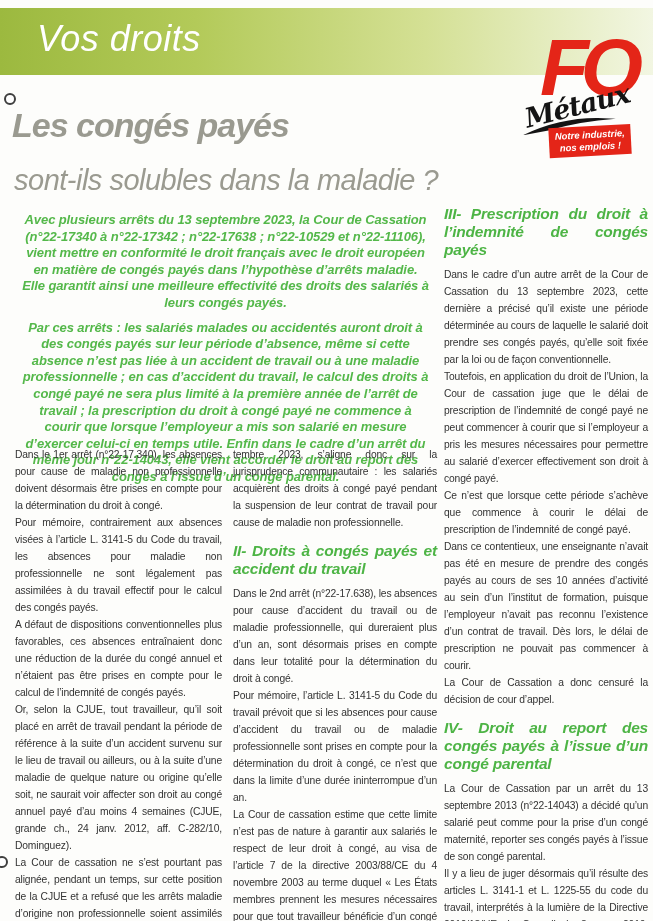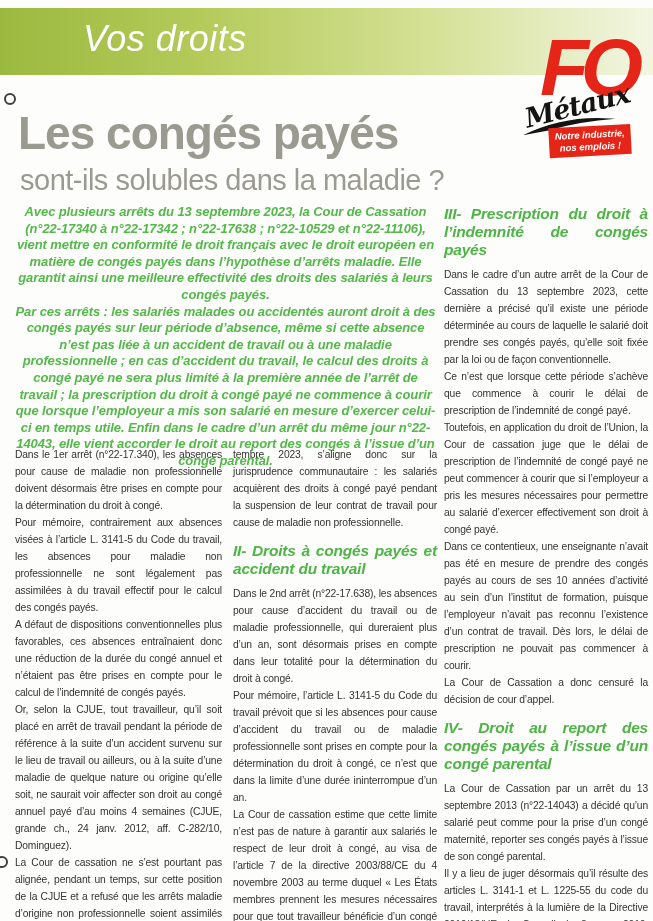--- a/index.html
+++ b/index.html
@@ -18,38 +18,37 @@
   }
   
   .banner{
     position:absolute;top:8px;left:0;width:653px;height:67px;
     background:linear-gradient(90deg,#9cb93f 0%,#b3ca59 30%,#d4e094 65%,#f2f6e2 100%);
   }
   .banner-label{
     position:absolute;left:37px;top:10px;
     color:#ffffff;font-style:italic;font-size:36px;font-weight:400;
     letter-spacing:.5px;
-    margin-left:46px;
   }
   
   .hole{
     position:absolute;width:12px;height:12px;border-radius:50%;
     background:#fff;border:2.5px solid #3f3f3f;
   }
   .hole1{left:4px;top:93px;}
   .hole2{left:-4px;top:856px;}
   
   .title{
-    position:absolute;left:18px;top:106px;
-    font-size:46px;font-weight:bold;
+    position:absolute;left:12px;top:106px;
+    font-size:34px;font-weight:bold;font-style:italic;
     color:var(--title-gray);letter-spacing:-1px;white-space:nowrap;
   }
   .subtitle{
-    position:absolute;left:20px;top:164px;
-    font-size:29px;font-weight:400;
+    position:absolute;left:14px;top:164px;
+    font-size:29px;font-style:italic;font-weight:400;
     color:var(--title-gray);white-space:nowrap;letter-spacing:-.5px;
   }
   
   .logo{position:absolute;left:520px;top:40px;width:133px;height:118px;}
   .logo-fo{
     position:absolute;left:20px;top:-12px;
     font-size:80px;line-height:1;font-weight:900;font-style:italic;
     color:var(--logo-red);letter-spacing:-8px;
   }
   .logo-metaux{
@@ -65,21 +64,21 @@
     font-style:italic;font-weight:bold;font-size:9.5px;line-height:1.25;
     padding:3px 6px;transform:rotate(-3deg);text-align:center;white-space:nowrap;
   }
   
   .intro{
     position:absolute;left:13px;top:204px;width:425px;
     text-align:center;color:var(--accent-green);
     font-weight:bold;font-style:italic;
     font-size:13px;line-height:16.6px;letter-spacing:-.1px;
   }
-  .intro p{margin:0;}
+  .intro p{margin:8px;}
   
   .col{position:absolute;top:446px;width:207px;}
   .col-1{left:15px;}
   .col-2{left:233px;width:204px;}
   .col-3{left:444px;top:205px;width:204px;}
   .col p{
     margin:0;font-size:10.3px;line-height:17px;
     text-align:justify;color:var(--text-dark);letter-spacing:-.15px;
   }
   .col h2{
@@ -137,22 +136,22 @@
     <h2>II- Droits à congés payés et accident du travail</h2>
     <p>Dans le 2nd arrêt (n°22-17.638), les absences pour cause d’accident du travail ou de maladie professionnelle, qui dureraient plus d’un an, sont désormais prises en compte dans leur totalité pour la détermination du droit à congé.</p>
     <p>Pour mémoire, l’article L. 3141-5 du Code du travail prévoit que si les absences pour cause d’accident du travail ou de maladie professionnelle sont prises en compte pour la détermination du droit à congé, ce n’est que dans la limite d’une durée ininterrompue d’un an.</p>
     <p>La Cour de cassation estime que cette limite n’est pas de nature à garantir aux salariés le respect de leur droit à congé, au visa de l’article 7 de la directive 2003/88/CE du 4 novembre 2003 au terme duquel « Les États membres prennent les mesures nécessaires pour que tout travailleur bénéficie d’un congé annuel payé d’au moins quatre semaines, conformément aux conditions d’obtention et d’octroi prévues par les législations ou pratiques nationales ».</p>
     <p>Quelle donc conséquence pratique ? que l’indemnité compensatrice de congés payés peut désormais aller au-delà d’un an, en cas d’arrêt pour accident du travail ou maladie professionnelle.</p>
   </div>
 
   <div class="col col-3">
     <h2 class="first">III- Prescription du droit à l’indemnité de congés payés</h2>
     <p>Dans le cadre d’un autre arrêt de la Cour de Cassation du 13 septembre 2023, cette dernière a précisé qu’il existe une période déterminée au cours de laquelle le salarié doit prendre ses congés payés, qu’elle soit fixée par la loi ou de façon conventionnelle.</p>
+    <p>Toutefois, en application du droit de l’Union, la Cour de cassation juge que le délai de prescription de l’indemnité de congé payé ne peut commencer à courir que si l’employeur a pris les mesures nécessaires pour permettre au salarié d’exercer effectivement son droit à congé payé.</p>
     <p>Ce n’est que lorsque cette période s’achève que commence à courir le délai de prescription de l’indemnité de congé payé.</p>
-    <p>Toutefois, en application du droit de l’Union, la Cour de cassation juge que le délai de prescription de l’indemnité de congé payé ne peut commencer à courir que si l’employeur a pris les mesures nécessaires pour permettre au salarié d’exercer effectivement son droit à congé payé.</p>
     <p>Dans ce contentieux, une enseignante n’avait pas été en mesure de prendre des congés payés au cours de ses 10 années d’activité au sein d’un l’institut de formation, puisque l’employeur n’avait pas reconnu l’existence d’un contrat de travail. Dès lors, le délai de prescription ne pouvait pas commencer à courir.</p>
     <p>La Cour de Cassation a donc censuré la décision de cour d’appel.</p>
     <h2>IV- Droit au report des congés payés à l’issue d’un congé parental</h2>
     <p>La Cour de Cassation par un arrêt du 13 septembre 2013 (n°22-14043) a décidé qu’un salarié peut comme pour la prise d’un congé maternité, reporter ses congés payés à l’issue de son congé parental.</p>
     <p>Il y a lieu de juger désormais qu’il résulte des articles L. 3141-1 et L. 1225-55 du code du travail, interprétés à la lumière de la Directive 2010/18/UE du Conseil du 8 mars 2010, portant application de l’accord-cadre révisé sur le congé parental, que lorsque le salarié s’est trouvé dans l’impossibilité de prendre ses congés payés annuels au cours de l’année de référence en raison de l’exercice de son droit au congé parental, les congés payés acquis à la date du début du congé parental doivent être reportés après la date de reprise du travail.</p>
   </div>
 
 </div>
 
 </body></html>

